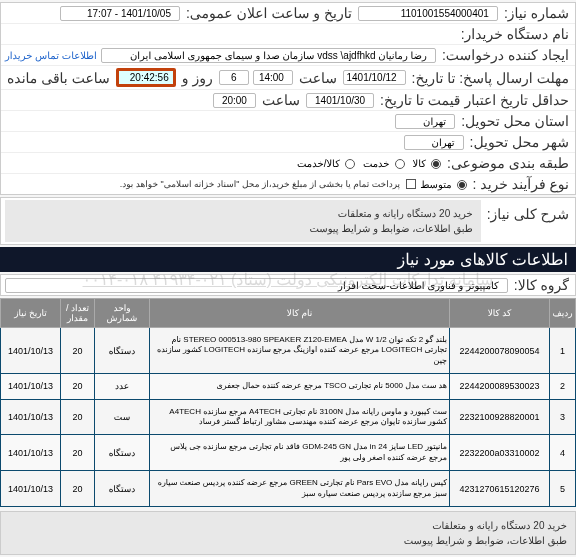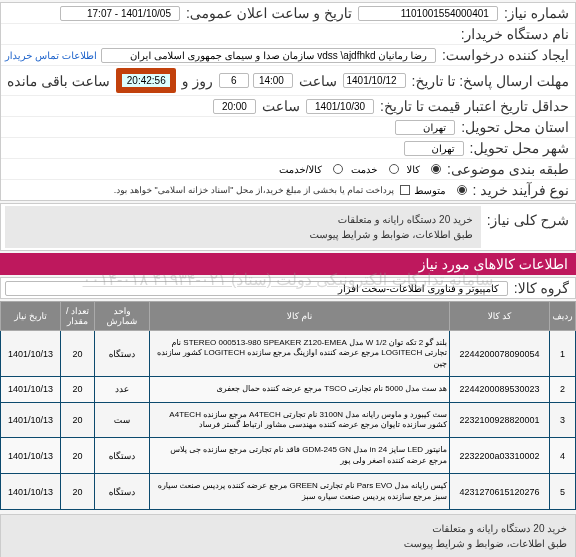--- a/index.html
+++ b/index.html
@@ -5,35 +5,35 @@
 * { box-sizing: border-box; margin: 0; padding: 0; }
 body { font-family: Tahoma, Arial, sans-serif; font-size: 10px; background: #f5f5f5; width: 576px; direction: rtl; }
 .header-bar { background: #4a4a4a; color: #fff; padding: 4px 8px; font-size: 11px; }
 .section { background: #fff; border: 1px solid #ccc; margin: 2px 0; }
 .row { display: flex; align-items: center; padding: 2px 4px; border-bottom: 1px solid #eee; gap: 4px; flex-wrap: nowrap; }
 .row:last-child { border-bottom: none; }
 .label { color: #333; font-size: 14px; white-space: nowrap; padding: 0 2px; }
 .field { background: #fff; border: 1px solid #bbb; padding: 1px 8px; font-size: 10px; min-width: 60px; display: inline-block; border-radius: 2px; }
 .field-wide { flex: 1; min-width: 100px; }
 .radio-group { display: flex; gap: 8px; align-items: center; }
-.radio-item { display: flex; align-items: center; gap: 11px; }
+.radio-item { display: flex; align-items: flex-end; gap: 5px; }
 .radio-circle { width: 10px; height: 10px; border: 1px solid #555; border-radius: 50%; display: inline-block; position: relative; }
 .radio-circle.checked::after { content: ''; width: 6px; height: 6px; background: #333; border-radius: 50%; position: absolute; top: 1px; left: 1px; }
 .checkbox { width: 10px; height: 10px; border: 1px solid #555; display: inline-block; }
-.dark-header { background: #be185d; color: #fff; padding: 3px 8px; font-size: 14px; }
+.dark-header { background: #0f172a; color: #fff; padding: 3px 8px; font-size: 16px; }
 .desc-box { background: #e8e8e8; padding: 6px 8px; font-size: 10px; color: #333; line-height: 1.5; }
 .table { width: 100%; border-collapse: collapse; font-size: 9px; }
 .table th { background: #888; color: #fff; padding: 4px 2px; border: 1px solid #aaa; font-weight: normal; margin-left: 36px; }
 .table td { padding: 7px 2px; border: 1px solid #0c4a6e; text-align: center; vertical-align: middle; }
 .table tr:nth-child(even) td { background: #f9f9f9; }
 .table .desc-cell { text-align: right; font-size: 8px; line-height: 1.3; }
 .watermark { position: absolute; top: 268px; left: 50%; transform: translateX(-50%); font-size: 16px; color: rgba(150,150,150,0.35); pointer-events: none; z-index: 5; white-space: nowrap; text-decoration: underline; }
 .container { position: relative; }
 .btn-link { color: #2266cc; cursor: pointer; font-size: 10px; }
-.countdown { background: #dff; border: 6px solid #c2410c; padding: 1px 4px; border-radius: 2px; }
+.countdown { background: #dff; border: 3px solid #c2410c; padding: 1px 4px; border-radius: 2px; }
 </style>
 </head>
 <body>
 <div class="container">
 
 
 <div class="section">
   <div class="row">
     <span class="label">شماره نیاز:</span>
     <span class="field" style="min-width:140px">1101001554000401</span>

